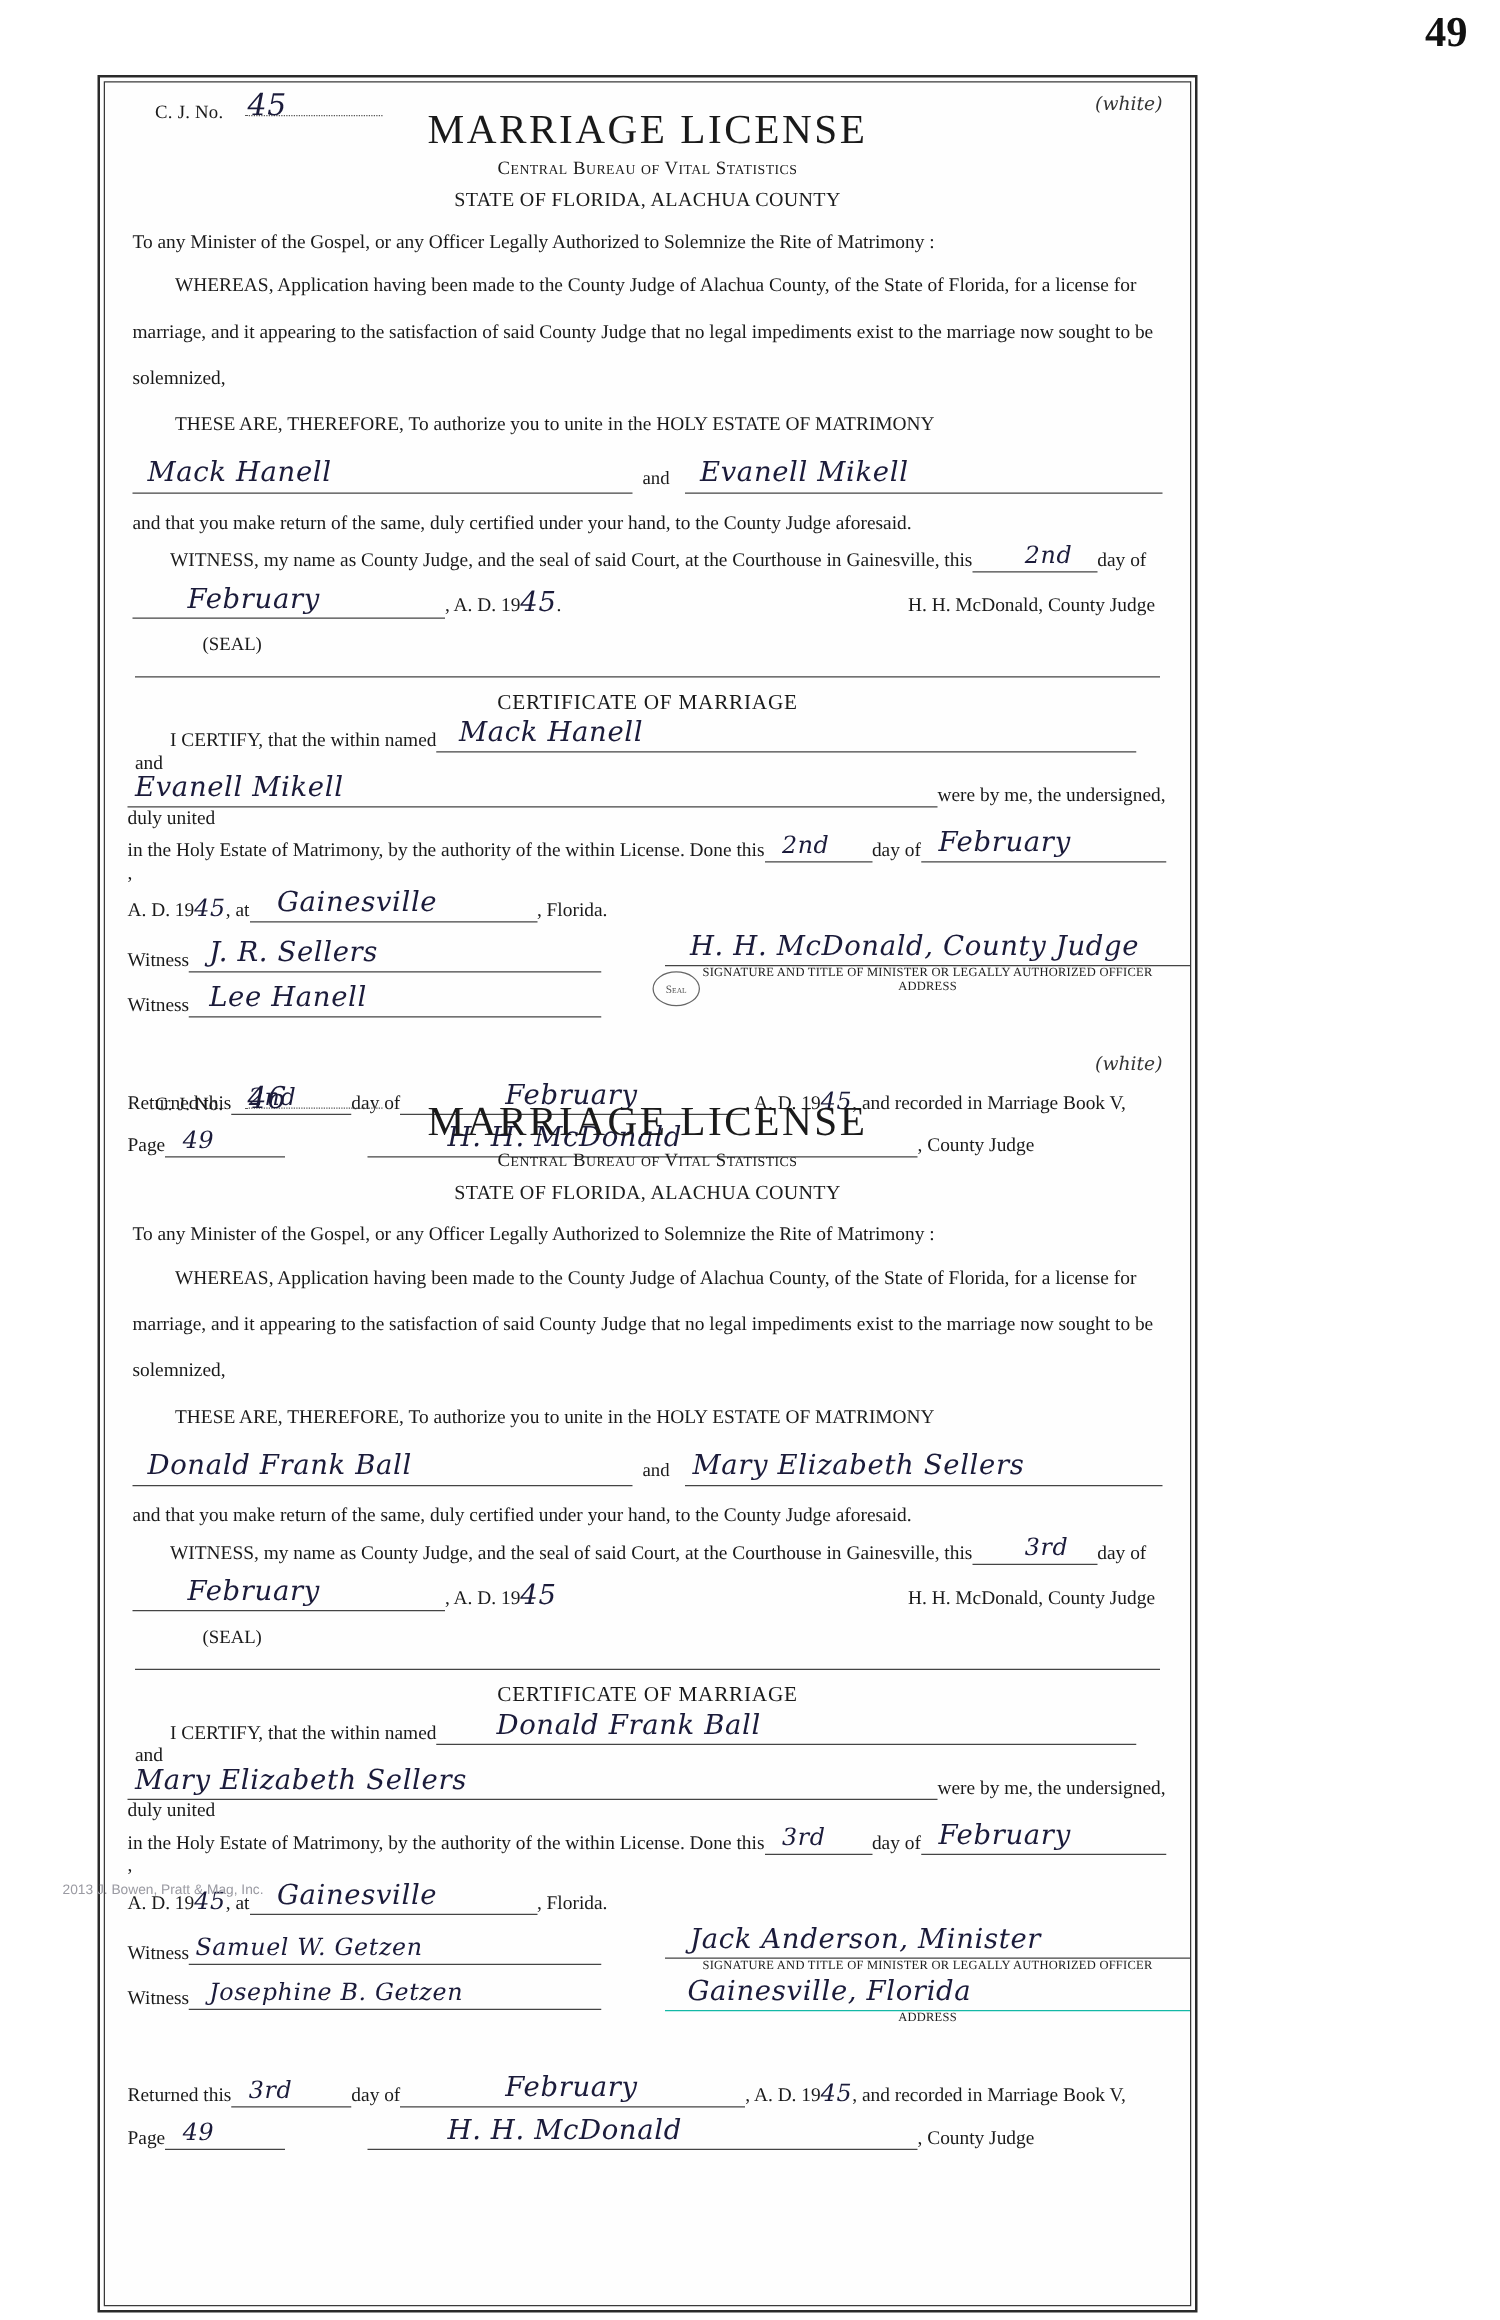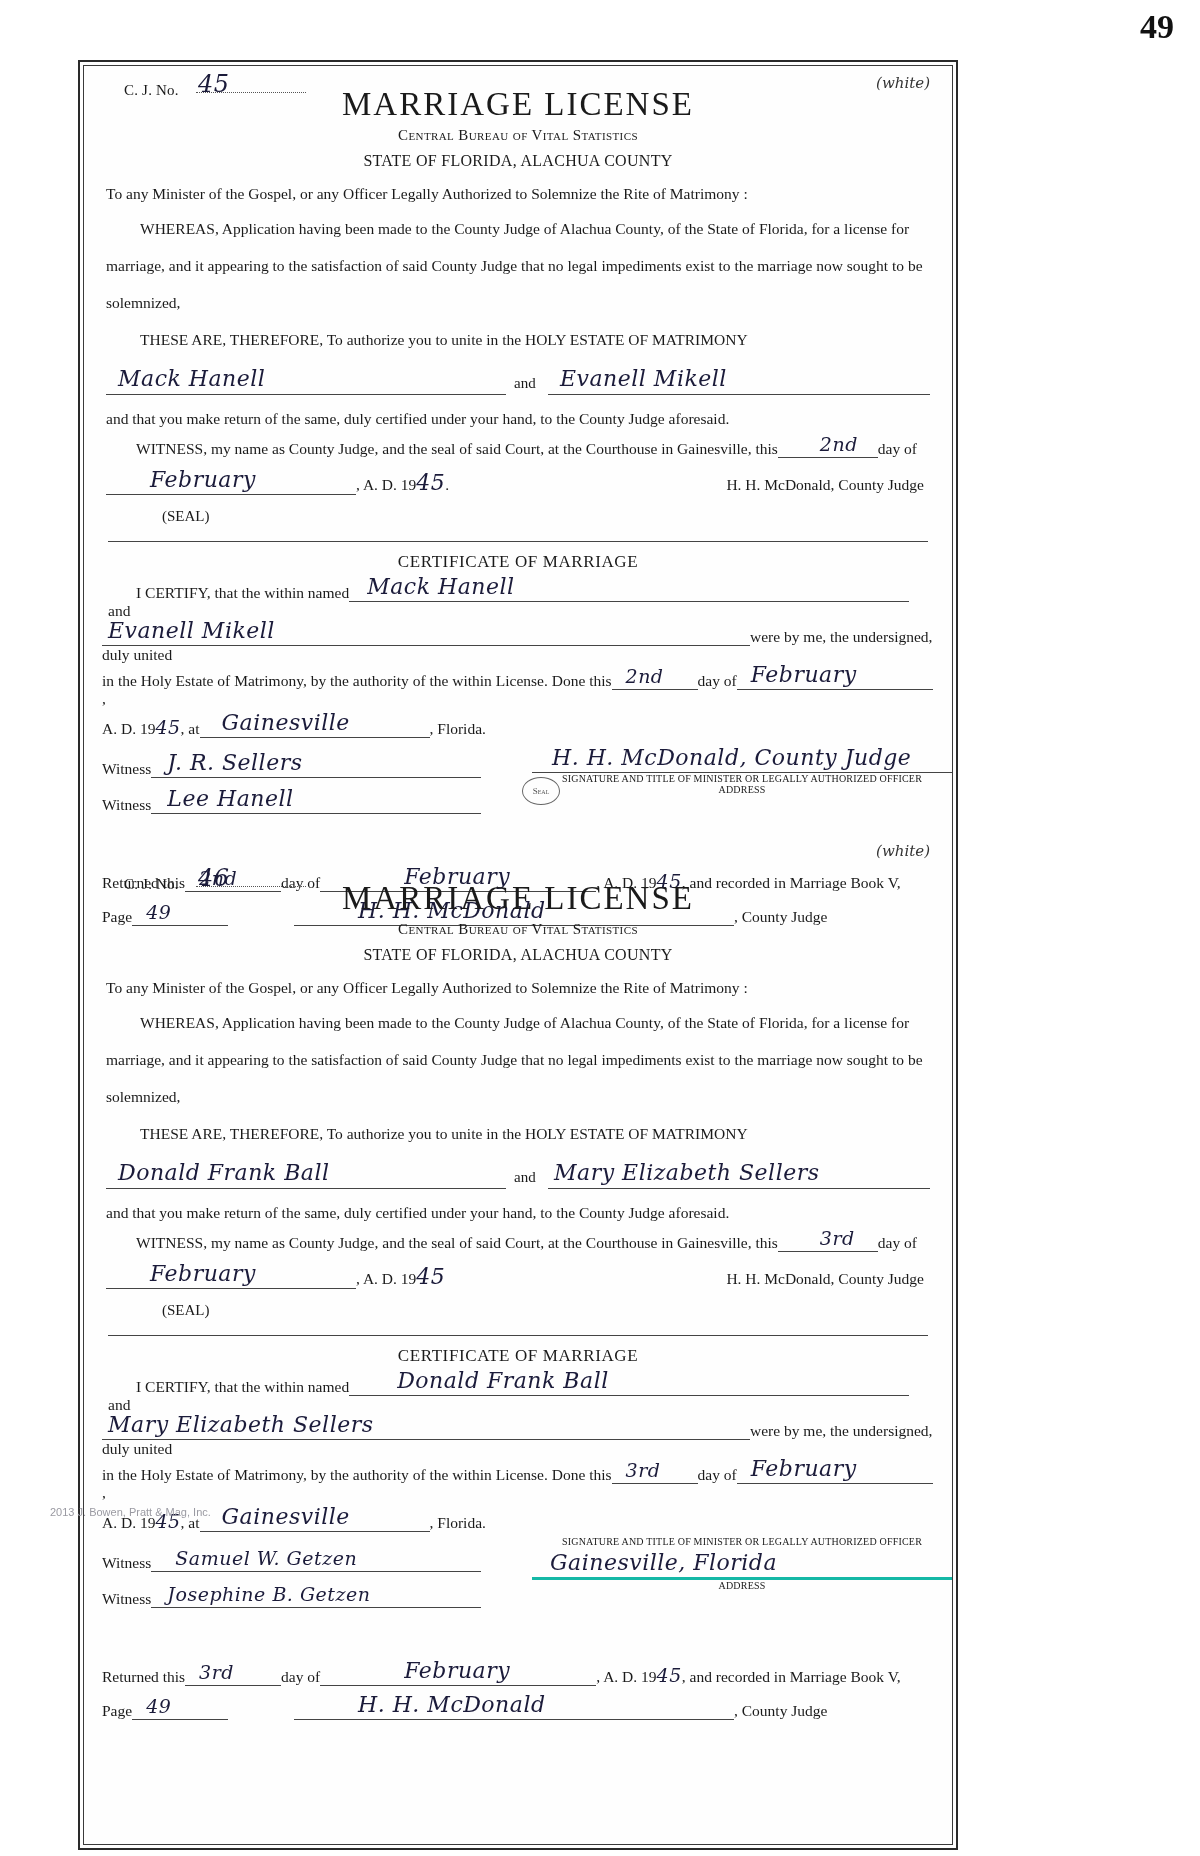--- a/index.html
+++ b/index.html
@@ -380,28 +380,31 @@
     <div class="cert-line" style="margin-top:16px;">
       <span>in the Holy Estate of Matrimony, by the authority of the within License.  Done this</span><span class="inlinefill" style="width:86px; position:relative;"><span class="hand small" style="position:absolute; left:14px; bottom:2px;">3rd</span></span><span>day of</span><span class="inlinefill" style="width:196px; position:relative;"><span class="hand" style="position:absolute; left:14px; bottom:2px;">February</span></span><span>,</span>
     </div>
 
     <div class="cert-line" style="margin-top:16px;">
       <span>A. D. 19</span><span class="hand small">45</span><span>, at</span><span class="inlinefill" style="width:230px; position:relative;"><span class="hand" style="position:absolute; left:22px; bottom:2px;">Gainesville</span></span><span>, Florida.</span>
     </div>
 
     <div class="sig-block">
       <div style="position:absolute; left:0; top:6px;">
-        <span>Witness</span><span class="inlinefill" style="width:330px; position:relative;"><span class="hand small" style="position:absolute; left:24px; bottom:2px;">Samuel W. Getzen</span></span>
+        <span>Witness</span><span class="inlinefill" style="width:330px; position:relative;"><span class="hand small" style="position:absolute; left:5px; bottom:2px;">Samuel W. Getzen</span></span>
       </div>
       <div style="position:absolute; left:0; top:42px;">
         <span>Witness</span><span class="inlinefill" style="width:330px; position:relative;"><span class="hand small" style="position:absolute; left:16px; bottom:2px;">Josephine B. Getzen</span></span>
       </div>
       <div style="position:absolute; left:430px; top:-12px; width:420px;">
+        <div style="position:relative; height:30px; border-bottom:1px solid #444;">
+          <span class="hand" style="position:absolute; left:20px; bottom:2px;">Jack Anderson, Minister</span>
+        </div>
         <div class="capline smallcaps">SIGNATURE AND TITLE OF MINISTER OR LEGALLY AUTHORIZED OFFICER</div>
-        <div style="position:relative; height:28px; border-bottom:3px solid #14b8a6; margin-top:2px;">
+        <div style="position:relative; height:28px; border-bottom:1px solid #14b8a6; margin-top:2px;">
           <span class="hand" style="position:absolute; left:18px; bottom:2px;">Gainesville, Florida</span>
         </div>
         <div class="capline smallcaps">ADDRESS</div>
       </div>
     </div>
 
     <div class="ret-line" style="margin-top:-4px;">
       <span>Returned this</span><span class="inlinefill" style="width:96px; position:relative;"><span class="hand small" style="position:absolute; left:14px; bottom:2px;">3rd</span></span><span>day of</span><span class="inlinefill" style="width:276px; position:relative;"><span class="hand" style="position:absolute; left:84px; bottom:2px;">February</span></span><span>, A. D. 19</span><span class="hand small">45</span><span>, and recorded in Marriage Book V,</span>
     </div>
 

